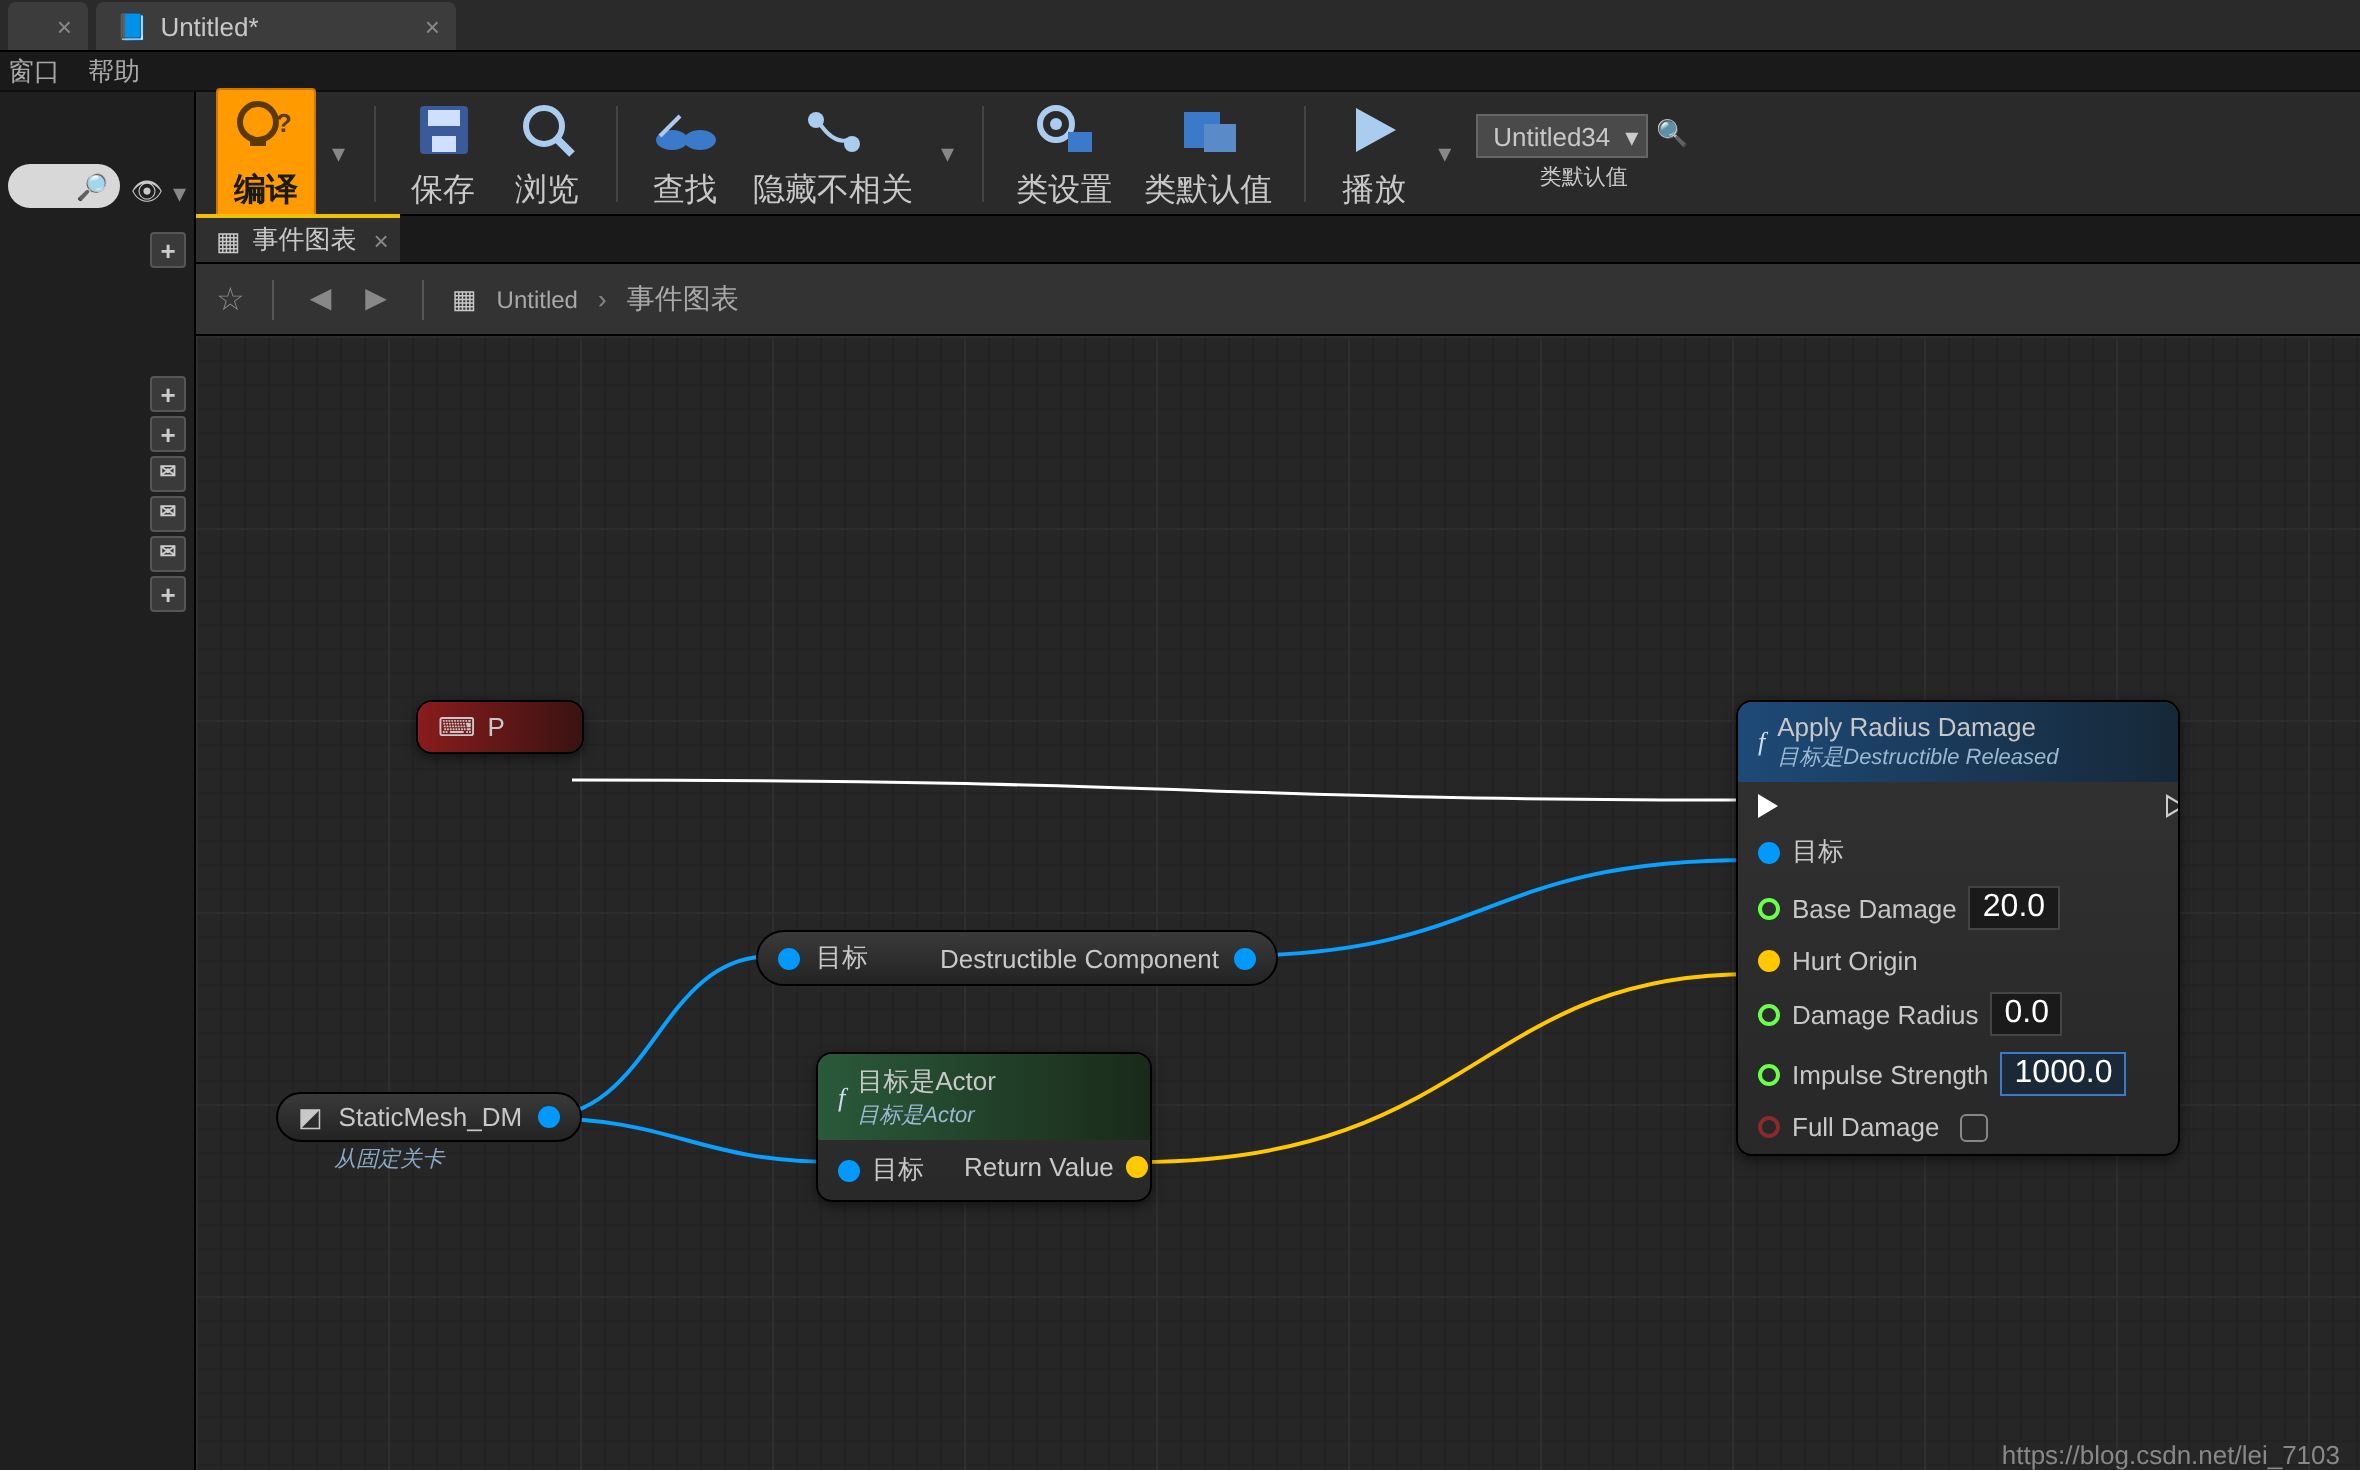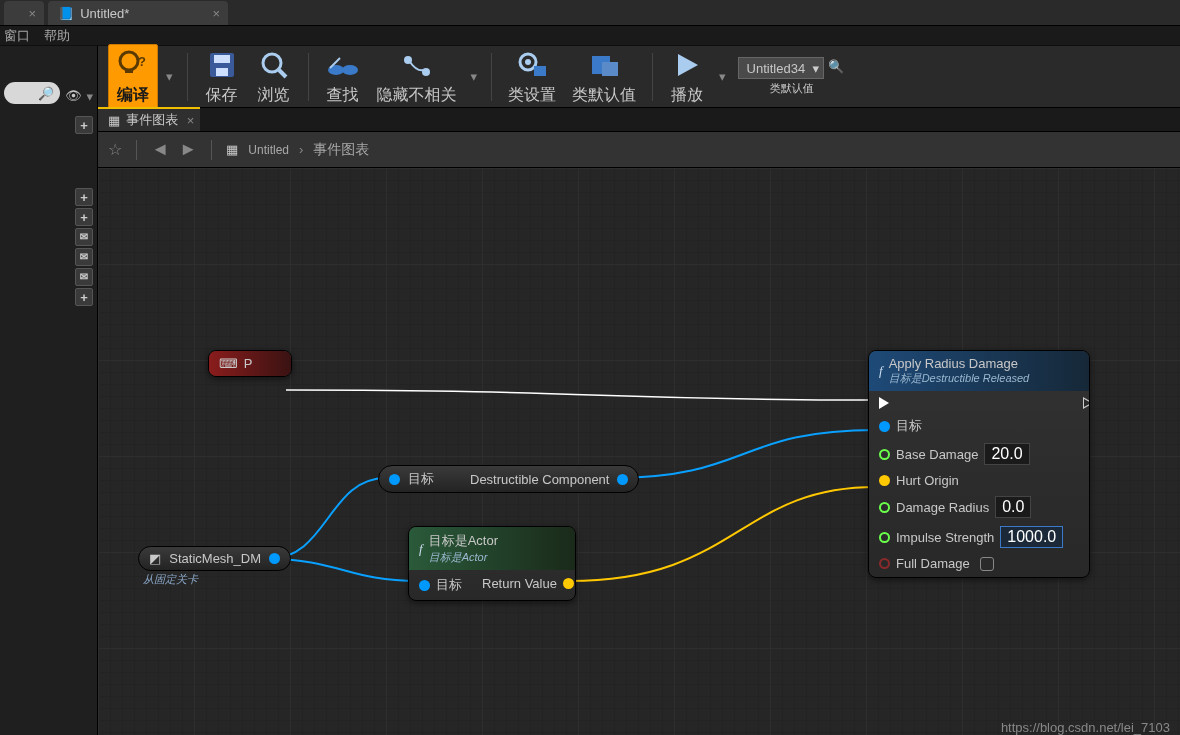--- a/index.html
+++ b/index.html
@@ -59,21 +59,21 @@
 .pin.exec.hollow::before{content:"";position:absolute;left:-10px;top:-6px;width:0;height:0;border-left:10px solid #ccc;border-top:6px solid transparent;border-bottom:6px solid transparent}
 .pin.exec.hollow::after{content:"";position:absolute;left:-9px;top:-4px;width:0;height:0;border-left:7px solid #2a2a2a;border-top:4px solid transparent;border-bottom:4px solid transparent}
 .pin.blue{border-color:#09f;background:#09f}
 .pin.yellow{border-color:#ffc800;background:#ffc800}
 .pin.green{border-color:#6aff4a;background:transparent}
 .pin.darkred{border-color:#8a2a2a;background:transparent}
 .value-box{background:#1a1a1a;border:1px solid #444;padding:1px 6px;font-size:16px;color:#fff;margin-left:0}
 .value-box.sel{border-color:#3a7ac8;background:#1a2838}
 .checkbox{width:14px;height:14px;border:1px solid #888;border-radius:3px;background:#2a2a2a;margin-left:4px}
 .pill-node{position:absolute;border-radius:14px;background:linear-gradient(#3a3a3a,#232323);border:1px solid #000;display:flex;align-items:center;padding:4px 10px;gap:8px;color:#fff}
-.pill-node .sub{position:absolute;top:100%;left:4px;font-size:11px;color:#8aa8c8;font-style:italic;margin-top:2px}
+.pill-node .sub{position:absolute;top:100%;left:28px;font-size:11px;color:#8aa8c8;font-style:italic;margin-top:2px}
 svg.wires{position:absolute;inset:0;width:100%;height:100%;pointer-events:none}
 .watermark{position:absolute;right:10px;bottom:0;color:#888;font-size:13px}
 .fn-ico{font-style:italic;font-family:serif;color:#cde}
 </style>
 </head>
 <body>
 
 <div class="app-tabs">
   <div class="app-tab">
     <span class="close">×</span>

